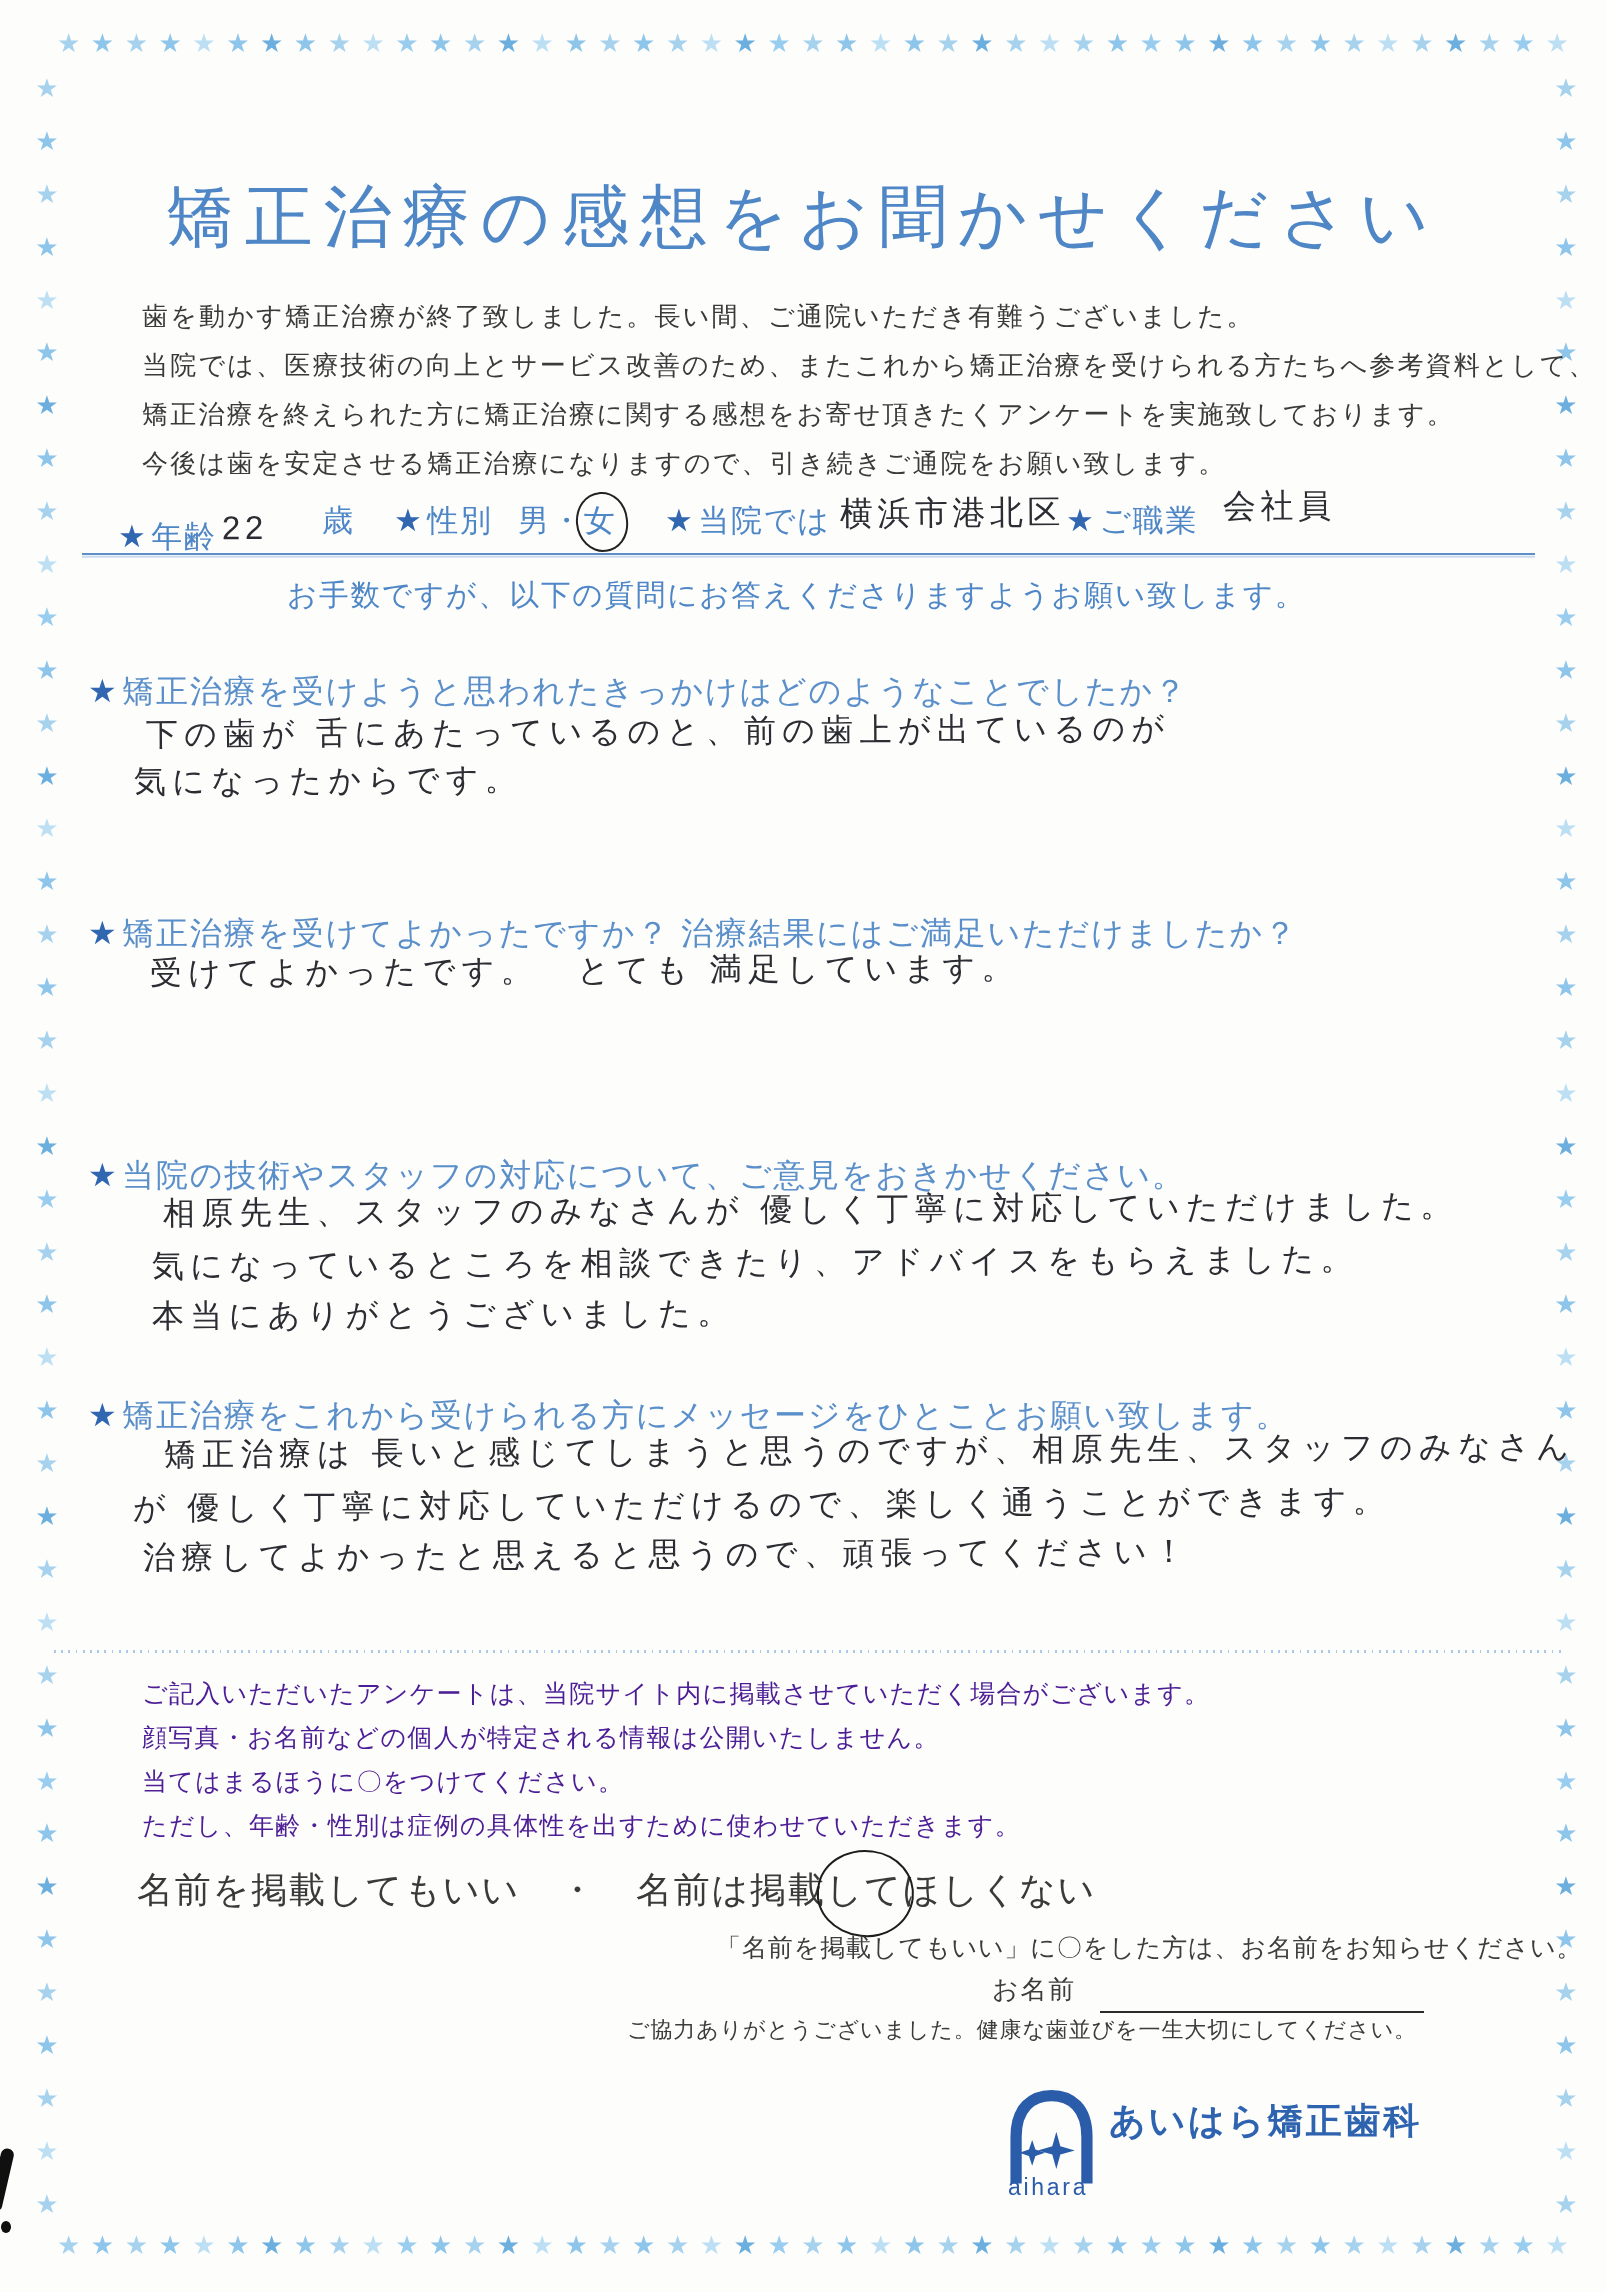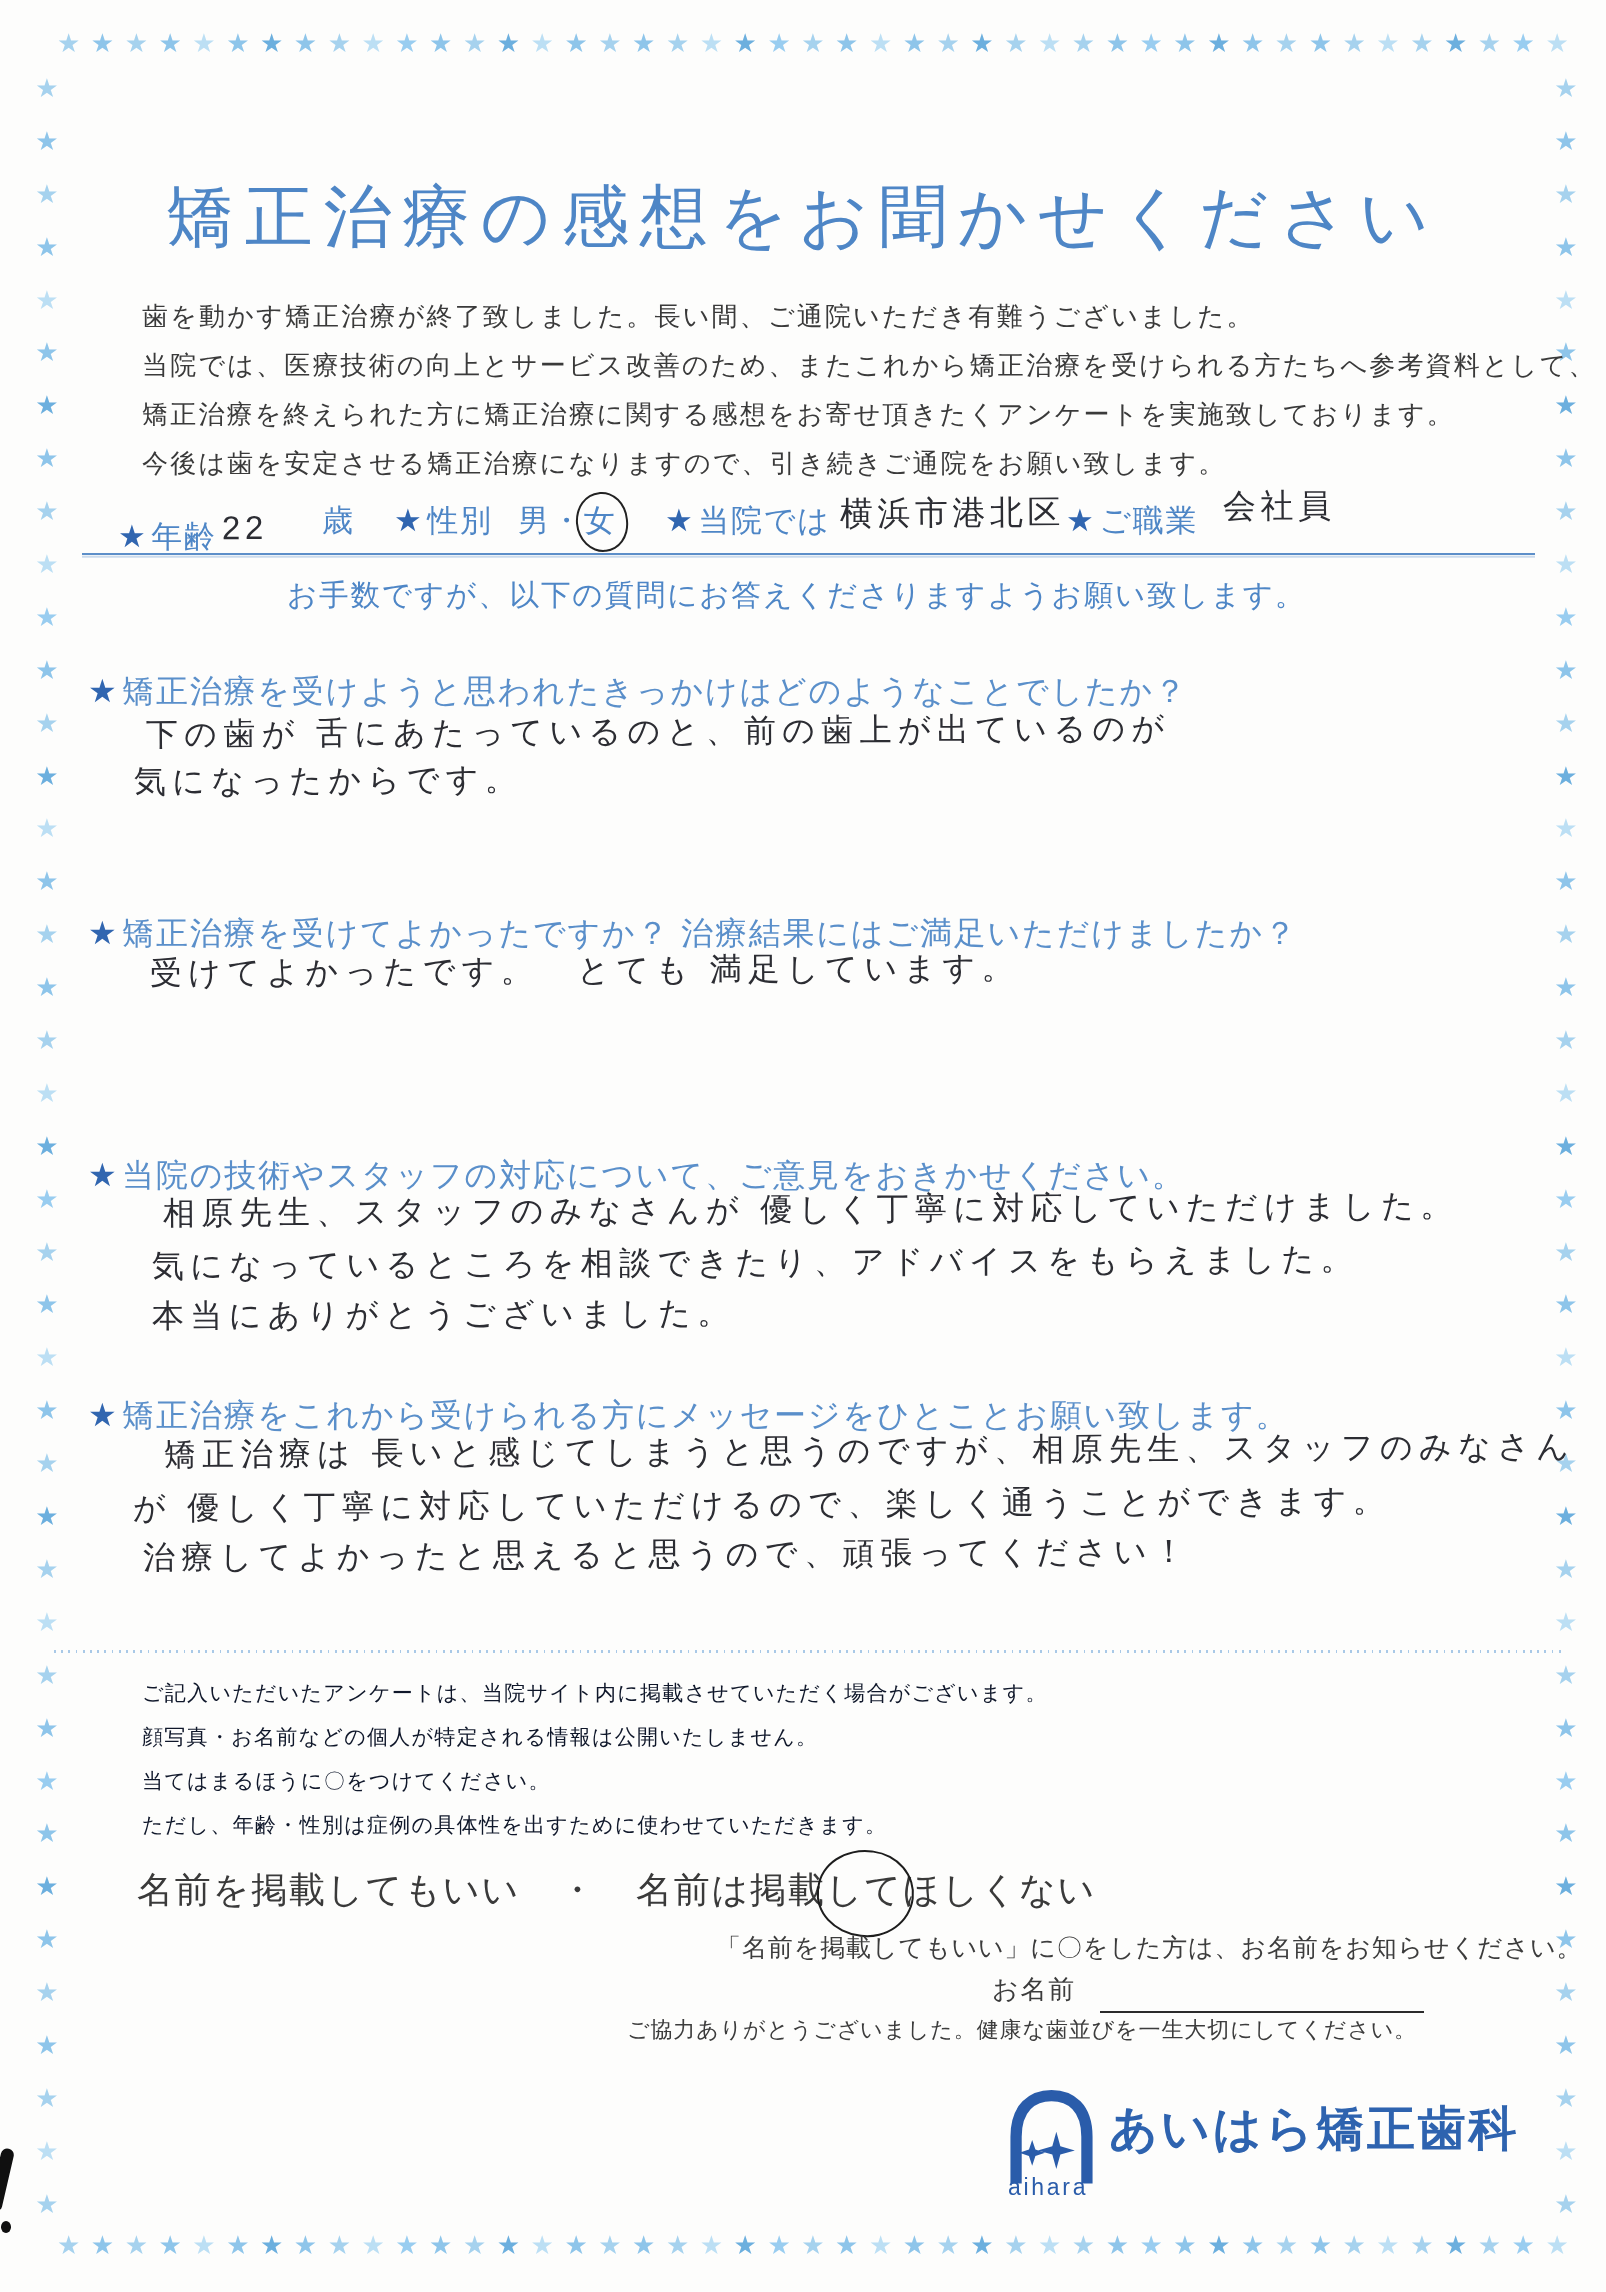--- a/index.html
+++ b/index.html
@@ -29,21 +29,21 @@
   .qhead{position:absolute; white-space:nowrap; font-size:32px; letter-spacing:1.8px; color:#5a8fca;}
   .qstar,.pstar{color:#3166b0; margin-right:3.6px;}
   #q1h{left:88px; top:670px;}
   #q2h{left:88px; top:912px;}
   #q3h{left:88px; top:1154px;}
   #q4h{left:88px; top:1394px;}
   #request{left:287px; top:575px; font-size:29.6px; letter-spacing:1.8px; color:#4e86c6;}
 
   
   #intro{position:absolute; left:142px; top:292px; font-size:26px; line-height:49px; letter-spacing:2.2px; color:#3a3a3a; white-space:nowrap;}
-  #notes{position:absolute; left:142px; top:1671px; font-size:21px; line-height:44px; letter-spacing:1.3px; color:#0f172a; white-space:nowrap;}
+  #notes{position:absolute; left:142px; top:1671px; font-size:25px; line-height:44px; letter-spacing:1.3px; color:#4c1d95; white-space:nowrap;}
   #instr{left:716px; top:1931px; font-size:25px; letter-spacing:0.9px;}
   #name-label{left:992px; top:1972px; font-size:26px; letter-spacing:1.8px;}
   #name-line{left:1100px; top:2011px; width:324px; height:0; border-top:2.7px solid #2b2b2b;}
   #thanks{left:627px; top:2015px; font-size:22px; letter-spacing:0.9px;}
   #choice{left:137px; top:1866px; font-size:36px; letter-spacing:1.8px; color:#3a3a3a;}
   #choice .sep{margin:0 39px;}
   .circled{position:relative; display:inline-block;}
   .circled::before{
     content:''; position:absolute; left:-9px; right:-10.7px; top:-16px; bottom:-21.5px;
     border:2.7px solid #1d1d1d; border-radius:52% 48% 50% 50% / 50% 50% 52% 48%;
@@ -81,21 +81,21 @@
   #q4a2{left:133px; top:1483px;}
   #q4a3{left:143px; top:1533px;}
 
   
   #dotline{left:54px; top:1650px; width:1508px; height:2.7px;
     background:repeating-linear-gradient(90deg,#a9c9e7 0 1.8px,transparent 1.8px 7.2px);}
 
   
   #logo-icon{left:1003px; top:2090px; width:97px; height:95px;}
   #logo-latin{left:1008px; top:2174px; font-size:23px; letter-spacing:2.7px; color:#2a5caa;}
-  #logo-name{left:1109px; top:2097px; font-size:48px; font-weight:700; letter-spacing:2.7px; color:#2e63af;}
+  #logo-name{left:1109px; top:2097px; font-size:36px; font-weight:700; letter-spacing:2.7px; color:#2e63af;}
 
   
   #pen-mark-1{left:-5.4px; top:2148px; width:13.4px; height:64px; background:#101010; transform:rotate(13deg); border-radius:6.3px;}
   #pen-mark-2{left:0.9px; top:2221px; width:9.9px; height:11.6px; background:#101010; border-radius:50%;}
 </style>
 </head>
 <body>
 
 <div id="page">
 

